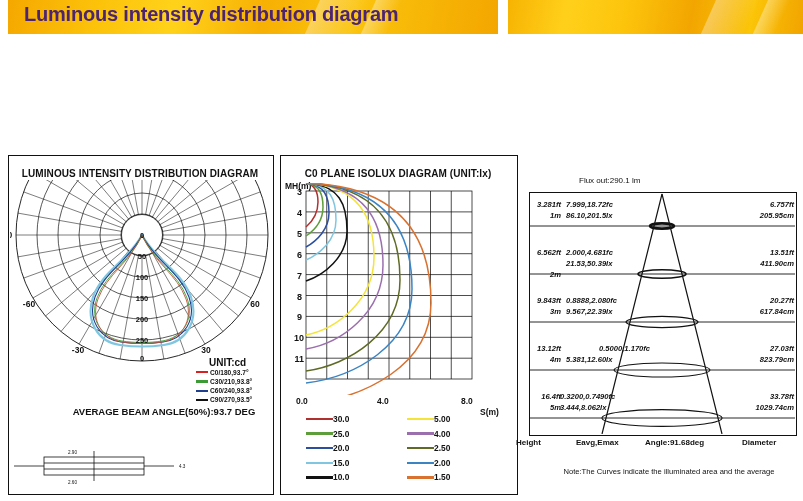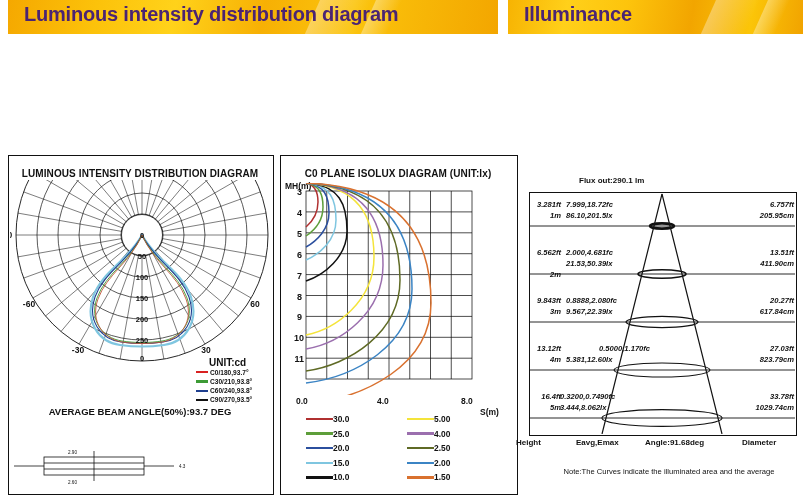--- a/index.html
+++ b/index.html
@@ -24,62 +24,61 @@
   #panel-polar{left:8px;top:155px;width:264px;height:338px;}
   #panel-isolux{left:280px;top:155px;width:236px;height:338px;}
   #panel-cone{left:529px;top:192px;width:266px;height:242px;}
 
   .ptitle{position:absolute;width:100%;text-align:center;font-size:10px;
           font-weight:bold;letter-spacing:.1px;}
 
   
   #polar-svg{position:absolute;left:10px;top:180px;}
   .polar-cap{position:absolute;left:8px;top:406px;width:264px;text-align:center;
-     font-size:9.5px;font-weight:bold;}
+     font-size:9.5px;font-weight:bold;padding-left:24px;}
   .leg-polar{position:absolute;left:196px;top:358px;font-size:6.6px;font-weight:bold;line-height:9.2px;}
   .leg-polar .unit{font-size:10px;margin-left:13px;margin-bottom:.5px;}
   .leg-polar .row{white-space:nowrap;display:flex;align-items:center;}
   .leg-polar .sw{display:inline-block;width:12px;height:2.2px;margin-right:2px;}
 
   
   #tech-drawing{position:absolute;left:14px;top:443px;width:250px;height:46px;}
 
   
   #isolux-svg{position:absolute;left:286px;top:183px;}
   .ax-lab{position:absolute;font-size:8.5px;font-weight:bold;}
   .leg-iso{position:absolute;left:306px;top:414px;font-size:8.4px;font-weight:bold;
            display:flex;gap:40px;}
   .leg-iso .col{display:flex;flex-direction:column;gap:4.6px;}
   .leg-iso .row{display:flex;align-items:center;}
   .leg-iso .sw{display:inline-block;width:27px;height:2.4px;}
   .leg-iso .vl{width:34px;}
 
   
   #cone-svg{position:absolute;left:529px;top:192px;}
-  .flux{position:absolute;left:543px;top:176px;font-size:8px;font-weight:bold;padding-left:36px;}
+  .flux{position:absolute;left:543px;top:176px;font-size:8px;font-weight:normal;padding-left:36px;}
   .ctxt{position:absolute;font-size:7.6px;font-weight:bold;white-space:nowrap;font-style:italic;}
   .ctxt.r{text-align:right;}
   .cfoot{position:absolute;font-size:8px;font-weight:bold;}
   .note{position:absolute;left:535px;top:467px;width:268px;font-size:7.6px;
         font-weight:normal;line-height:10.5px;text-align:center;}
 </style>
 </head>
 <body>
 
 <div class="banner" id="banner1">
   <div class="bg"></div>
   <div class="shine" style="left:300px"></div>
   <div class="shine" style="left:356px;width:26px"></div>
   <div class="ttl">Luminous intensity distribution diagram</div>
 </div>
 <div class="banner" id="banner2">
   <div class="bg"></div>
   <div class="shine" style="left:196px;width:44px"></div>
   <div class="shine" style="left:248px;width:22px"></div>
-  <div class="ttl">Illuminance</div>
 </div>
 
 <div class="panel" id="panel-polar"></div>
 <div class="ptitle" style="left:8px;top:168px;width:264px">LUMINOUS INTENSITY DISTRIBUTION DIAGRAM</div>
 
 <svg id="polar-svg" width="264" height="225">
   <g transform="translate(132,55)" fill="none" stroke="#111" stroke-width="0.7">
 
     <circle r="21" stroke-width="0.8"></circle>
     <circle r="42" stroke-width="0.7"></circle>

